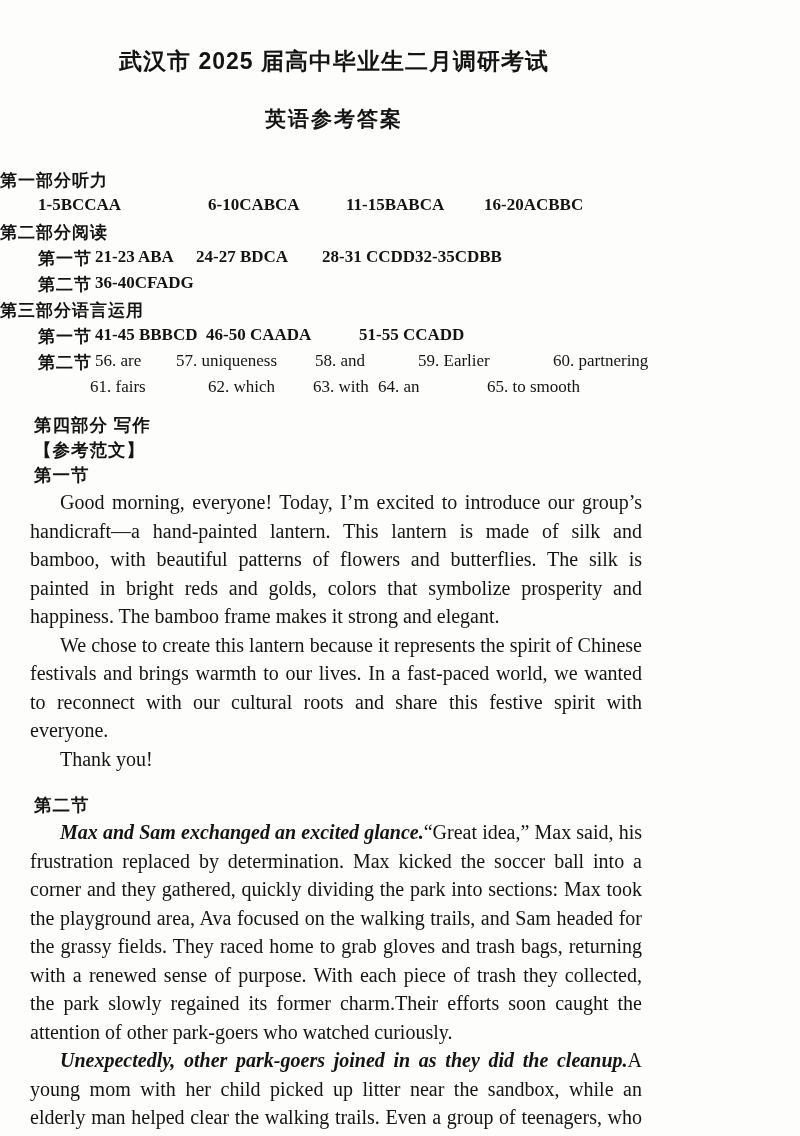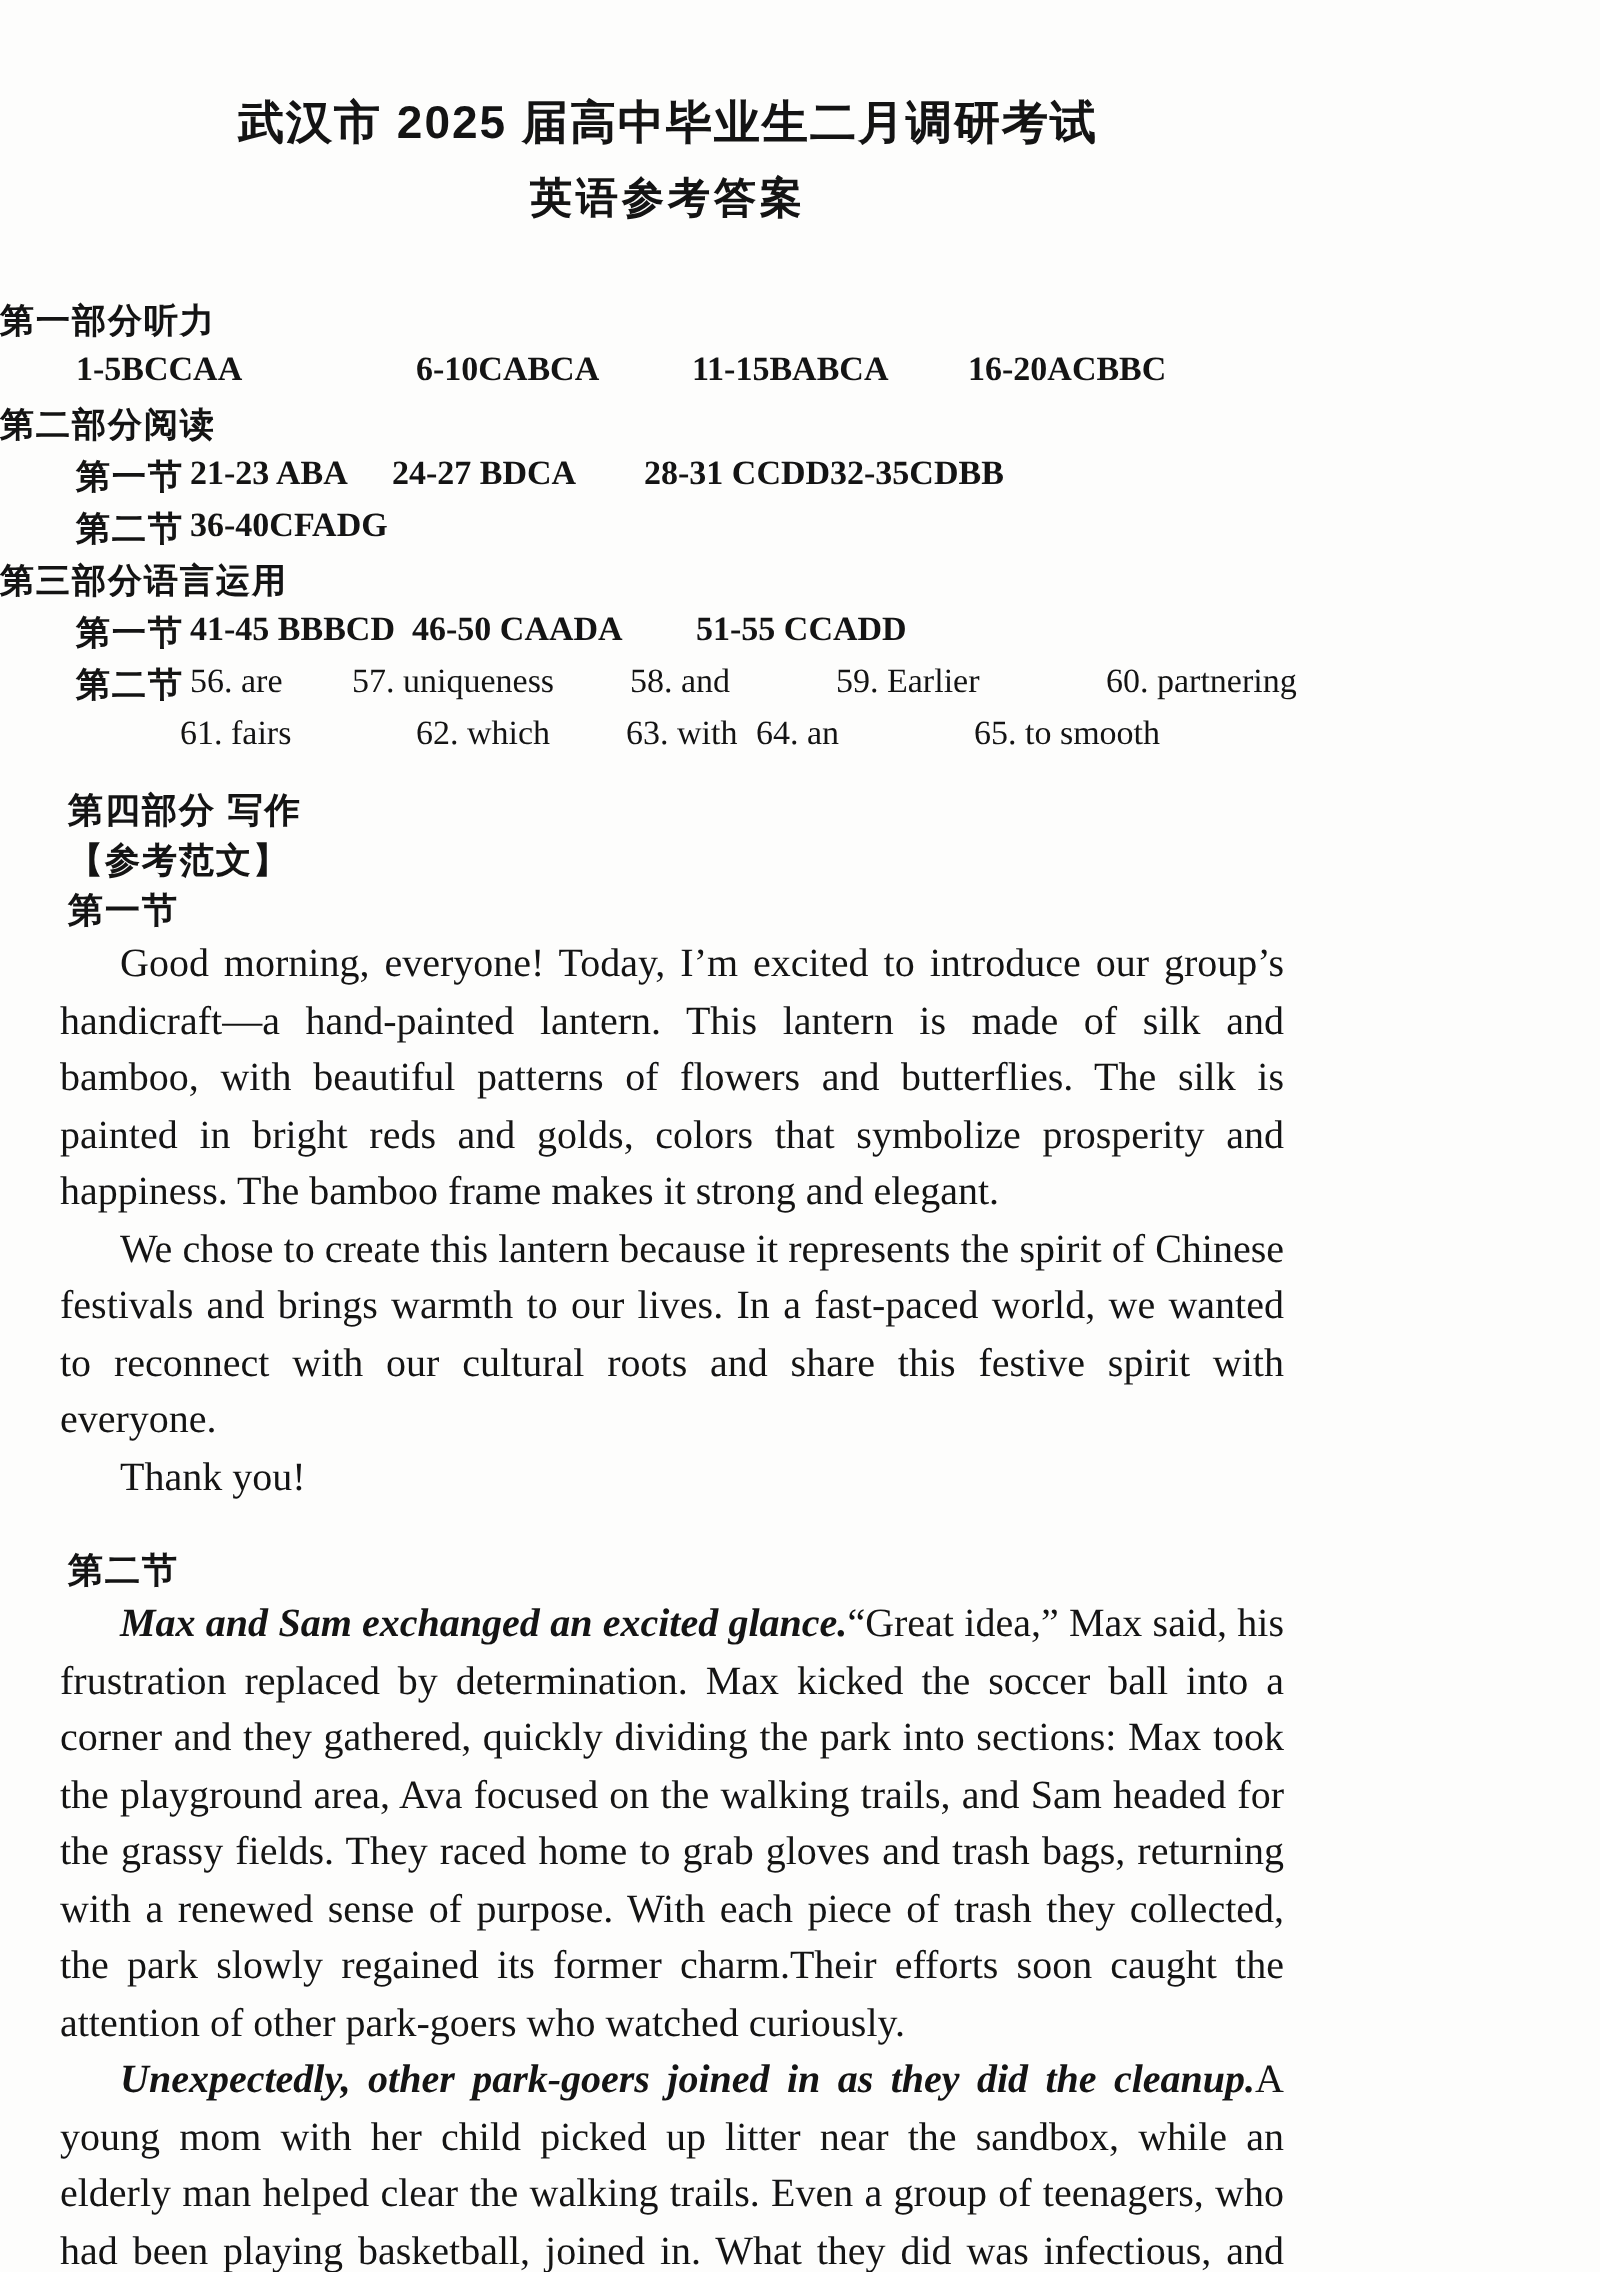--- a/index.html
+++ b/index.html
@@ -14,21 +14,21 @@
 
   .title {
     padding-top:46px;
     text-align:center;
     font-family:"Liberation Sans", sans-serif;
     font-weight:bold;
     font-size:23px;
     letter-spacing:1px;
   }
   .subtitle {
-    margin-top:8px;
+    margin-top:28px;
     text-align:center;
     font-family:"Liberation Sans", sans-serif;
     font-weight:bold;
     font-size:21px;
     letter-spacing:2px;
   }
 
   .answers { margin-top:36px; }
   .ln { position:relative; height:26px; font-size:17px; }
   .ln > span { position:absolute; top:0; white-space:nowrap; }
@@ -93,21 +93,21 @@
       <span class="zh" style="left:38px">第二节</span>
       <span class="en b" style="left:95px">36-40CFADG</span>
     </div>
 
     <div class="ln zh head">第三部分语言运用</div>
 
     <div class="ln">
       <span class="zh" style="left:38px">第一节</span>
       <span class="en b" style="left:95px">41-45 BBBCD</span>
       <span class="en b" style="left:206px">46-50 CAADA</span>
-      <span class="en b" style="left:348px">51-55 CCADD</span>
+      <span class="en b" style="left:359px">51-55 CCADD</span>
     </div>
 
     <div class="ln">
       <span class="zh" style="left:38px">第二节</span>
       <span class="en" style="left:95px">56. are</span>
       <span class="en" style="left:176px">57. uniqueness</span>
       <span class="en" style="left:315px">58. and</span>
       <span class="en" style="left:418px">59. Earlier</span>
       <span class="en" style="left:553px">60. partnering</span>
     </div>

